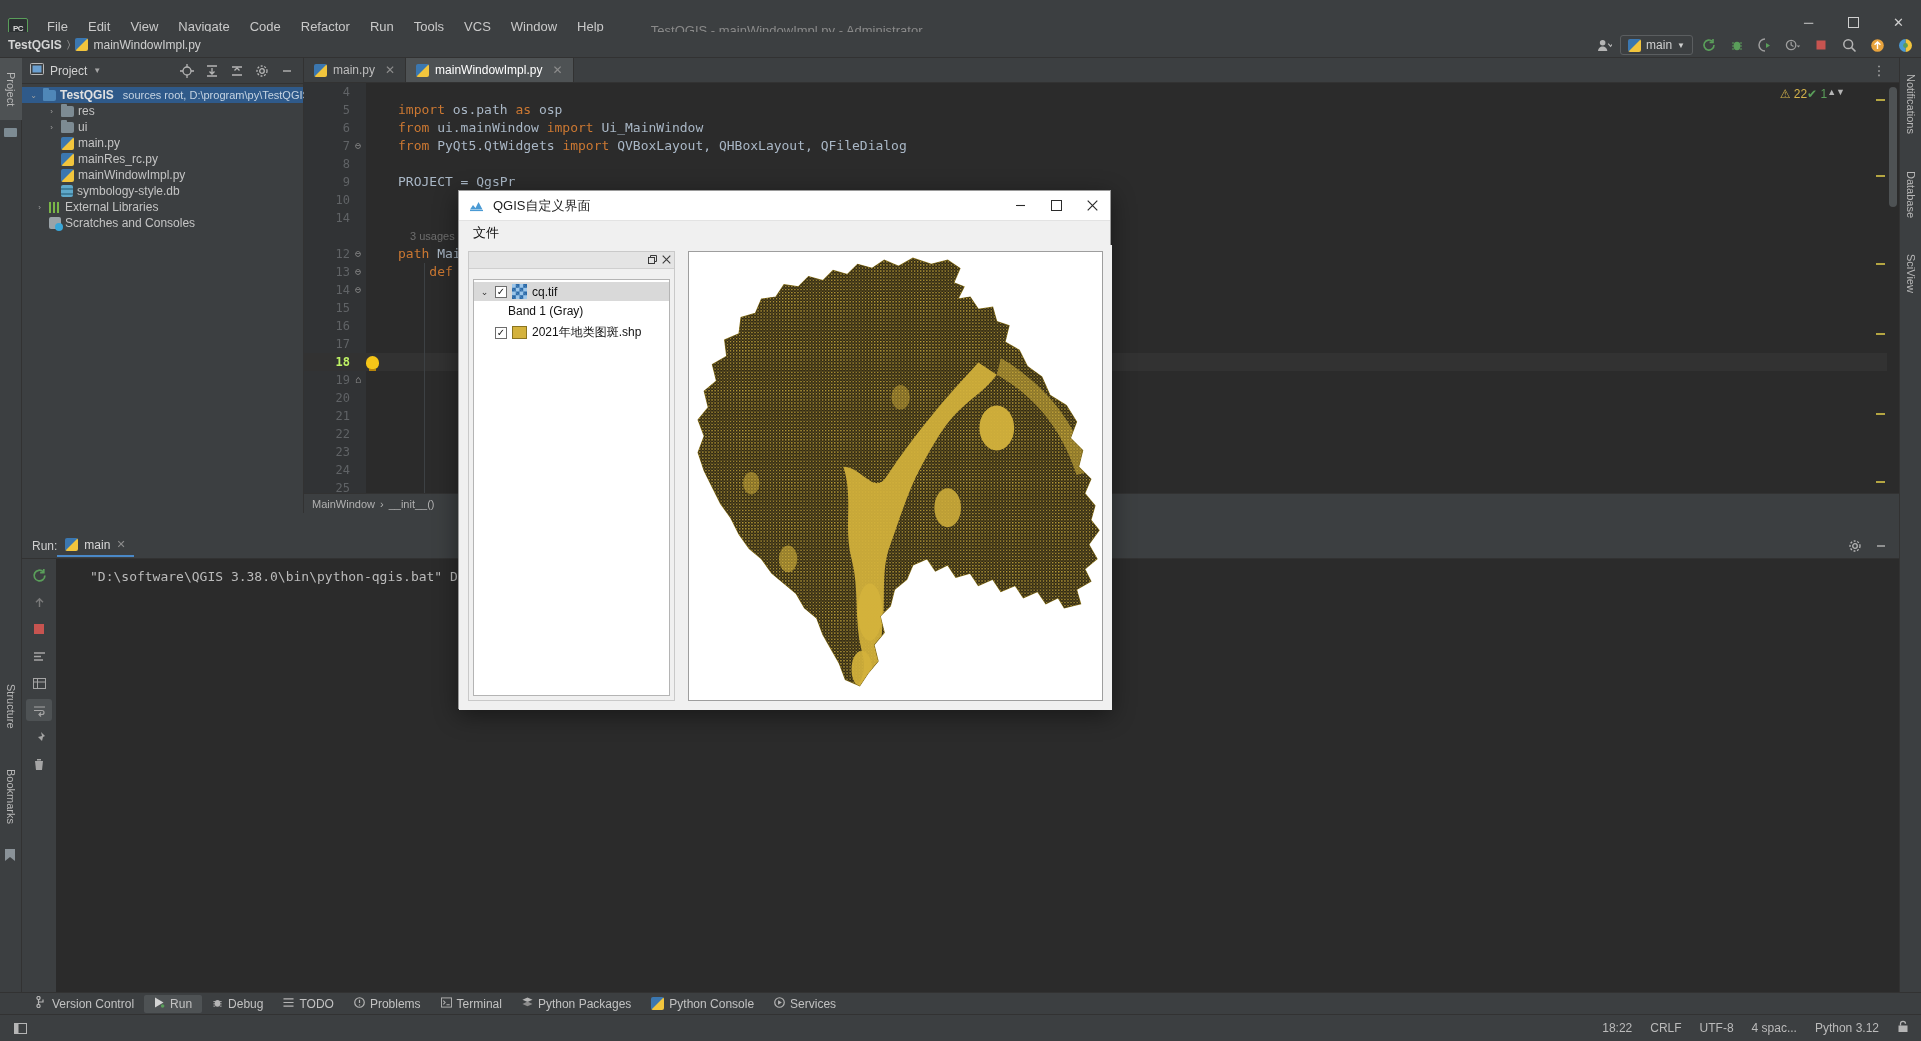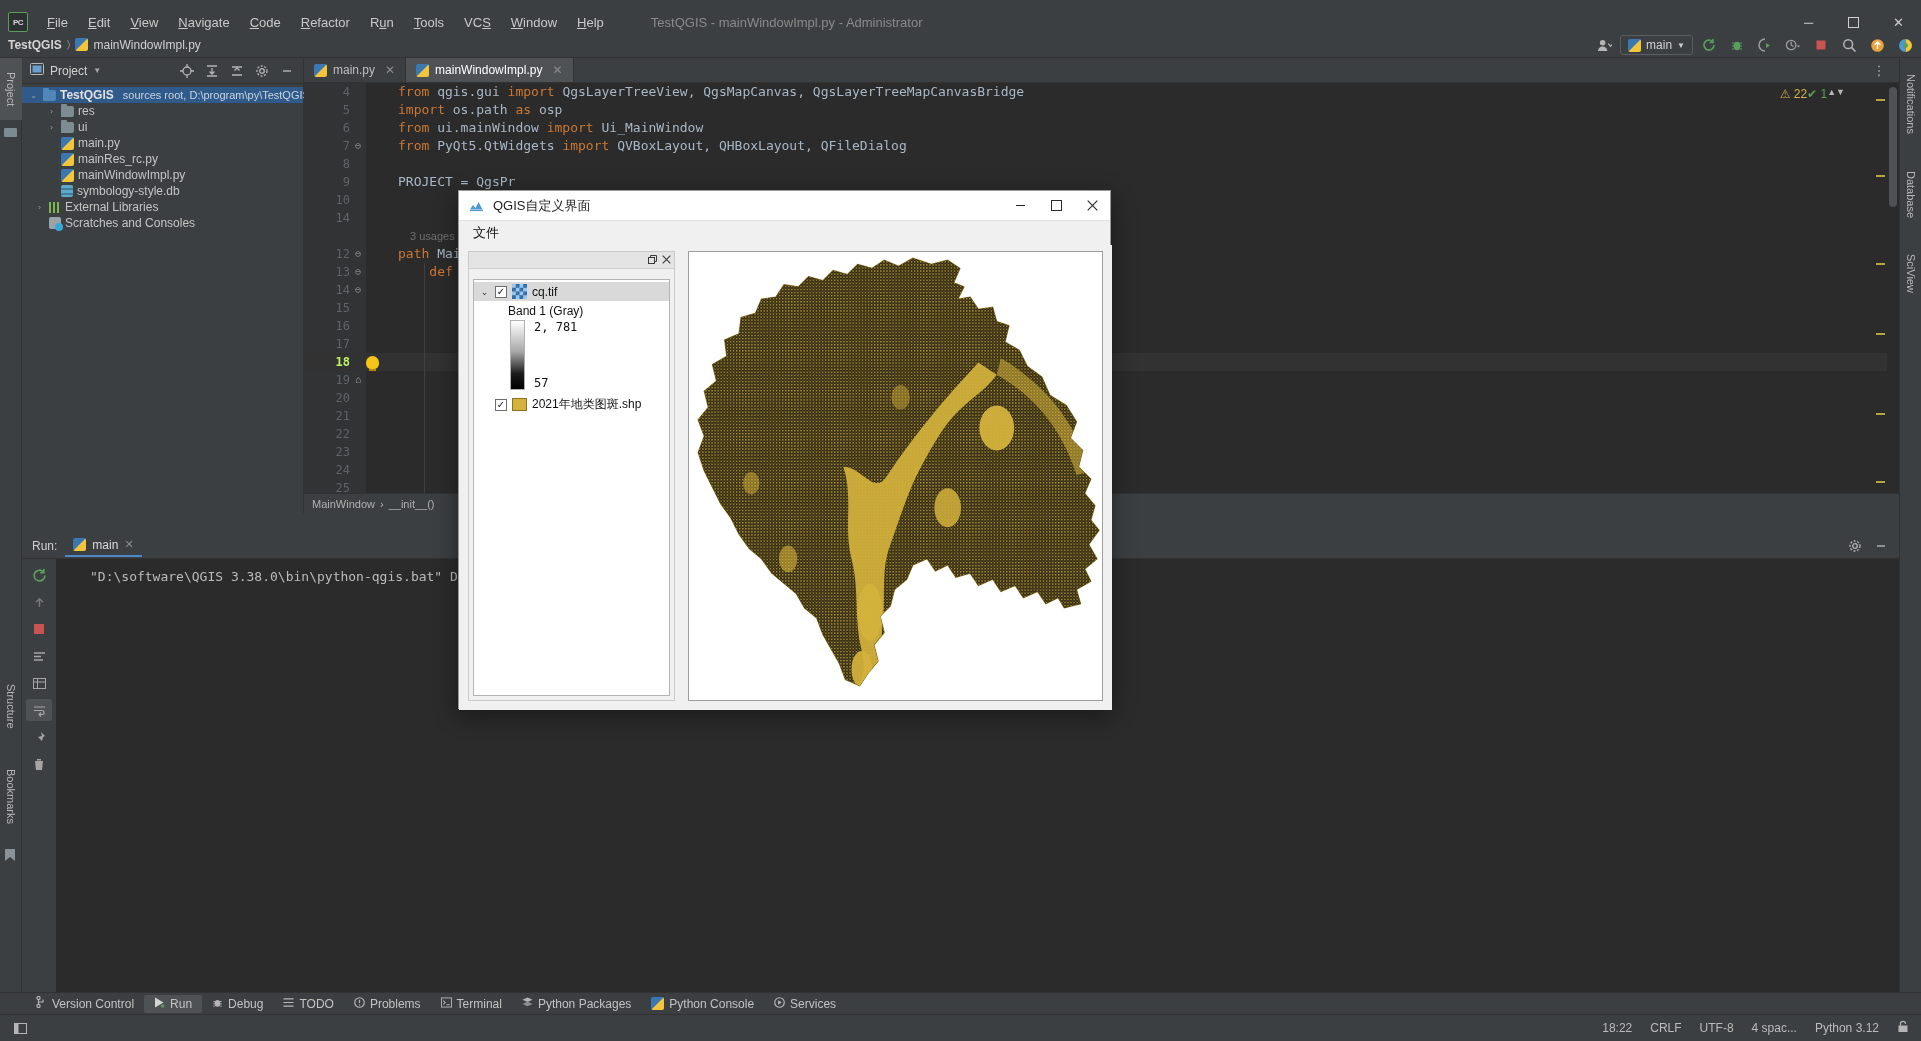--- a/index.html
+++ b/index.html
@@ -10,21 +10,21 @@
     font-family: "Liberation Sans", sans-serif;
     font-size: 12px;
     color: #bbbbbb;
     -webkit-font-smoothing: antialiased;
   }
   .app { position: relative; width: 1921px; height: 1041px; background: #3c3f41; }
 
   
   .titlebar {
     position: absolute; left: 0; top: 6px; width: 1921px; height: 32px;
-    background: #3c3f41; display: flex; align-items: center;
+    background: #3c3f41; display: flex; align-items: flex-end;
   }
   .ij-logo {
     width: 20px; height: 20px; margin: 0 10px 0 8px;
     background: #2d3133; border: 1.5px solid #5a9e5a; border-radius: 2px;
     display: flex; align-items: center; justify-content: center;
     font-size: 8px; font-weight: bold; color: #d8d8d8; letter-spacing: -0.5px;
   }
   .menu { display: flex; align-items: center; gap: 2px; }
   .menu-item {
     padding: 4px 9px; font-size: 13px; color: #c9c9c9; cursor: default;
@@ -218,21 +218,21 @@
     font-size: 11px; color: #b0b0b0; gap: 5px; border-top: 1px solid #323232;
   }
 
   
   .run-window {
     position: absolute; left: 22px; top: 533px; width: 1877px; height: 468px;
     background: #3c3f41;
   }
   .run-head {
     height: 26px; display: flex; align-items: center; padding-left: 10px;
-    border-bottom: 1px solid #323232; gap: 8px;
+    border-bottom: 1px solid #323232; 
   }
   .run-label { font-size: 12px; color: #cfcfcf; }
   .run-tab {
     display: flex; align-items: center; gap: 6px; font-size: 12px; color: #d8d8d8;
     padding: 3px 8px; border-bottom: 2px solid #4a88c7;
   }
   .run-head-right { margin-left: auto; display: flex; align-items: center; gap: 2px; padding-right: 6px; }
   .run-body { position: relative; height: 442px; background: #2b2b2b; }
   .run-side {
     position: absolute; left: 0; top: 0; width: 34px; height: 442px; background: #3c3f41;
@@ -592,21 +592,21 @@
 
       <div class="insp-badge">
         <span class="warn">⚠ <span>22</span></span>
         <span class="ok">✔ <span>1</span></span>
         <span style="font-size:9px;color:#b5b5b5;">▲</span>
         <span style="font-size:9px;color:#b5b5b5;">▼</span>
       </div>
 
       <div class="code-area">
 
-      <div class="cline"><span class="ln">4</span><span class="ctext"><span class="k">from</span> <span class="id">qgis.gui</span> <span class="k">import</span> <span class="id">QgsLayerTreeView</span><span class="id">,</span> <span class="id">QgsMapCanvas</span><span class="id">,</span> <span class="id">QgsLayerTreeMapCanvasBridge</span></span></div>
+      <div class="cline"><span class="ln">4</span></div>
           <div class="cline"><span class="ln">5</span><span class="ctext"><span class="k">import</span> <span class="id">os.path</span> <span class="k">as</span> <span class="id">osp</span></span></div>
           <div class="cline"><span class="ln">6</span><span class="ctext"><span class="k">from</span> <span class="id">ui.mainWindow</span> <span class="k">import</span> <span class="id">Ui_MainWindow</span></span></div>
           <div class="cline"><span class="ln">7</span><span class="fold">⊖</span><span class="ctext"><span class="k">from</span> <span class="id">PyQt5.QtWidgets</span> <span class="k">import</span> <span class="id">QVBoxLayout</span><span class="id">,</span> <span class="id">QHBoxLayout</span><span class="id">,</span> <span class="id">QFileDialog</span></span></div>
           <div class="cline"><span class="ln">8</span><span class="ctext"></span></div>
           <div class="cline"><span class="ln">9</span><span class="ctext"><span class="id">PROJECT = QgsPr</span></span></div>
           <div class="cline"><span class="ln">10</span><span class="ctext"></span></div>
           <div class="cline"><span class="ln">14</span><span class="ctext"></span></div>
           <div class="cline"><span class="usage">3 usages</span></div>
           <div class="cline"><span class="ln">12</span><span class="fold">⊖</span><span class="ctext"><span class="k">path</span> <span class="cl">MainWindo</span></span></div>
           <div class="cline"><span class="ln">13</span><span class="fold">⊖</span><span class="ind" style="left: 120px;"></span><span class="ind" style="left: 168px;"></span><span class="ctext">    <span class="k">def</span> <span class="fn">__init_</span></span></div>
@@ -872,27 +872,20 @@
         </div>
         <div class="layer-tree">
 
           <div class="lrow sel">
             <span class="l-twist">⌄</span>
             <span class="chk">✓</span>
             <span class="raster-ico"></span>
             <span class="l-name">cq.tif</span>
           </div>
           <div class="band-label">Band 1 (Gray)</div>
-          <div class="ramp-wrap">
-            <div class="ramp"></div>
-            <div class="ramp-labels">
-              <span>2, 781</span>
-              <span>57</span>
-            </div>
-          </div>
 
           <div class="lrow" style="padding-left:21px;margin-top:3px;">
             <span class="chk">✓</span>
             <span class="vec-ico"></span>
             <span class="l-name">2021年地类图斑.shp</span>
           </div>
         </div>
       </div>
 
       <div class="map-canvas">

